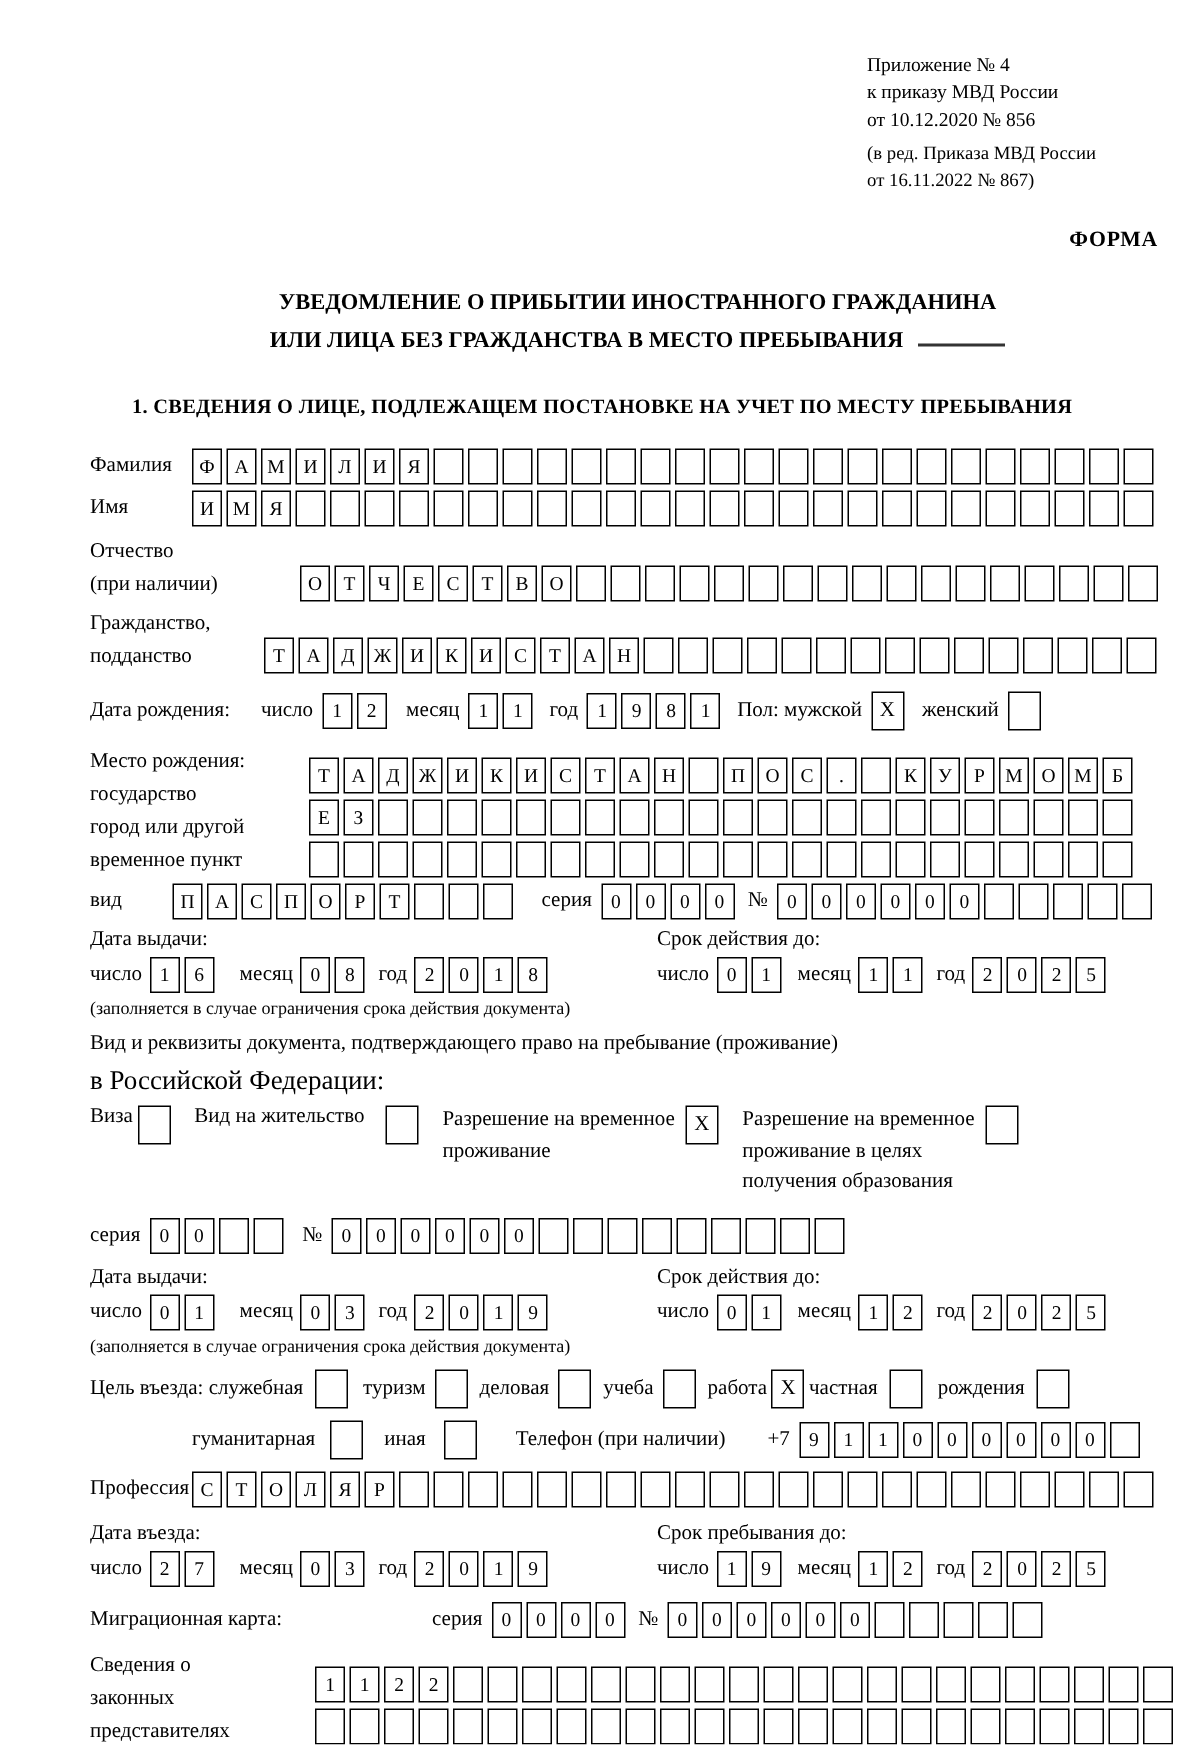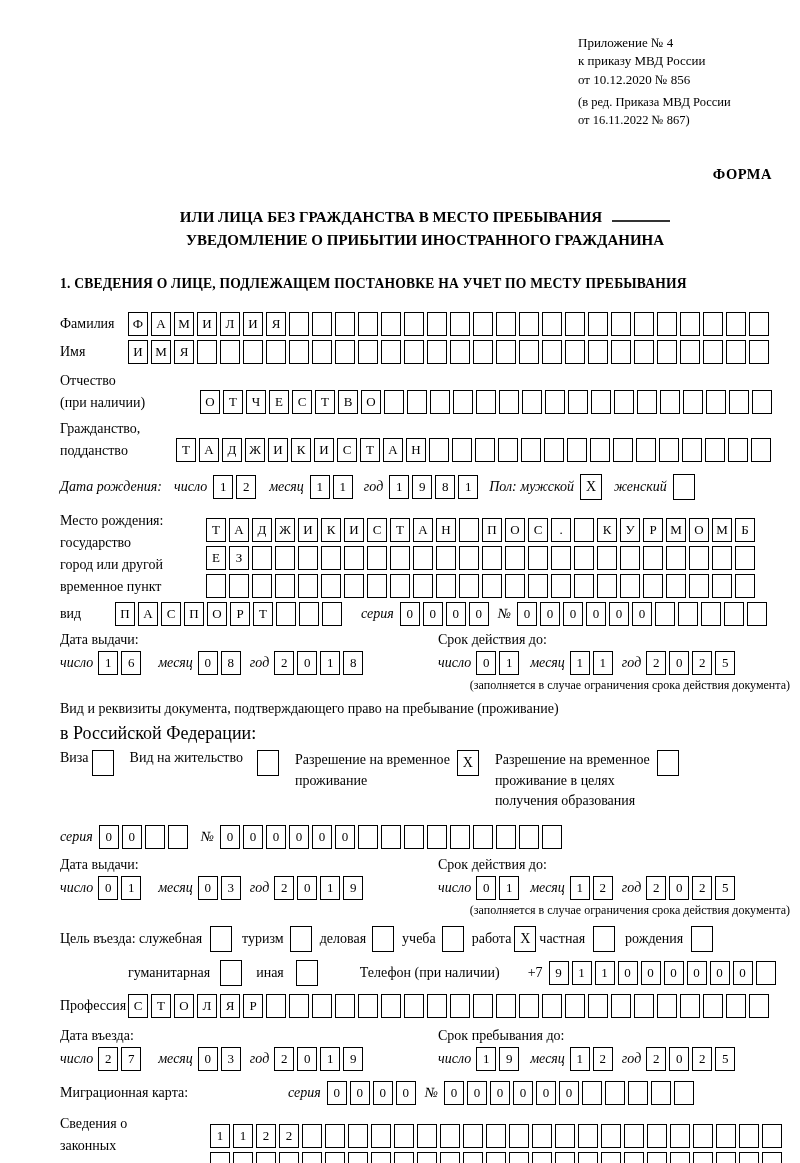--- a/index.html
+++ b/index.html
@@ -2,44 +2,44 @@
 <html><head>
 <meta charset="utf-8">
 <style>
   html,body{margin:0;padding:0;background:#ffffff;}
   body{width:800px;height:1163px;color:#000;font-family:"Liberation Serif","DejaVu Serif",serif;}
   .page{position:relative;width:800px;height:1163px;box-sizing:border-box;padding:34px 10px 0 60px;overflow:hidden;}
 
   .appendix-wrap{display:flex;justify-content:flex-end;}
   .appendix{width:212px;font-size:13px;line-height:1.42;}
   .appendix .rev{font-size:12.5px;margin-top:5px;}
-  .form-word{text-align:right;font-weight:bold;font-size:14.5px;margin-top:36px;padding-right:18px;letter-spacing:.5px;}
+  .form-word{text-align:right;font-weight:bold;font-size:14.5px;margin-top:22px;padding-right:18px;letter-spacing:.5px;}
 
   .title{margin-top:22px;text-align:center;font-weight:bold;font-size:15px;line-height:1.55;}
   .title .uline{display:inline-block;width:58px;border-bottom:2px solid #333;height:1em;margin-left:10px;vertical-align:baseline;}
-  .section1{margin-top:24px;font-weight:bold;font-size:13.6px;letter-spacing:.2px;}
+  .section1{margin-top:24px;font-weight:bold;font-size:13.6px;letter-spacing:.2px;margin-left:28px;}
 
   .frow{display:flex;align-items:center;font-size:14px;}
   .frow.top{align-items:flex-end;}
   .lblcol{flex:none;line-height:22px;}
   .cells{display:flex;flex:none;}
   .cell{flex:none;width:20px;height:24px;box-sizing:border-box;border:1.7px solid #000;margin-right:3px;
         display:flex;align-items:center;justify-content:center;font-size:13px;background:#fff;}
   .cbox{flex:none;width:22px;height:26px;box-sizing:border-box;border:1.7px solid #000;
         display:inline-flex;align-items:center;justify-content:center;font-size:14px;background:#fff;}
   .stack > * + *{margin-top:4px;}
 
-  .lbl{margin-right:6px;font-style:italic;}
+  .lbl{margin-right:6px;}
   .dblock{display:flex;font-size:14px;}
   .dcol-l{width:352px;flex:none;}
   .dcol-r{margin-left:26px;flex:none;}
   .dhead{text-align:left;margin-bottom:3px;}
   .dgroup{display:flex;align-items:center;}
   .dgroup .lbl{margin-right:5px;}
-  .note-r{text-align:right;font-size:12px;margin-top:3px;}
+  .note-r{text-align:left;font-size:12px;margin-top:3px;}
 
   .opt{display:flex;align-items:flex-start;}
   .opt .olabel{text-align:left;line-height:1.45;}
   .opt .cbox{margin-left:7px;}.mt4{margin-top:4px}.mt6{margin-top:6px}.mt8{margin-top:8px}
   .mt10{margin-top:10px}.mt12{margin-top:12px}.mt14{margin-top:14px}.mt20{margin-top:20px}
 </style>
 </head>
 <body>
 
 <div class="page">
@@ -52,22 +52,22 @@
       <div class="rev">
         <div>(в ред. Приказа МВД России</div>
         <div>от 16.11.2022 № 867)</div>
       </div>
     </div>
   </div>
 
   <div class="form-word">ФОРМА</div>
 
   <div class="title">
+    <div>УВЕДОМЛЕНИЕ О ПРИБЫТИИ ИНОСТРАННОГО ГРАЖДАНИНА</div>
     <div><span>ИЛИ ЛИЦА БЕЗ ГРАЖДАНСТВА В МЕСТО ПРЕБЫВАНИЯ</span><span class="uline"></span></div>
-    <div>УВЕДОМЛЕНИЕ О ПРИБЫТИИ ИНОСТРАННОГО ГРАЖДАНИНА</div>
   </div>
 
   <div class="section1">1. СВЕДЕНИЯ О ЛИЦЕ, ПОДЛЕЖАЩЕМ ПОСТАНОВКЕ НА УЧЕТ ПО МЕСТУ ПРЕБЫВАНИЯ</div>
 
   <div class="frow mt20">
     <span class="lblcol" style="width:68px">Фамилия</span>
     <span class="cells">
         <span class="cell">Ф</span>
         <span class="cell">А</span>
         <span class="cell">М</span>
@@ -514,21 +514,21 @@
     <span class="cbox" style="margin-left:8px"></span>
     <span style="margin-left:10px">рождения</span>
     <span class="cbox" style="margin-left:8px"></span>
   </div>
 
   <div class="frow mt8" style="padding-left:68px">
     <span>гуманитарная</span>
     <span class="cbox" style="margin-left:10px"></span>
     <span style="margin-left:14px">иная</span>
     <span class="cbox" style="margin-left:12px"></span>
-    <span style="margin-left:42px">Телефон (при наличии)</span>
+    <span style="margin-left:26px">Телефон (при наличии)</span>
     <span style="margin-left:28px;margin-right:6px">+7</span>
     <span class="cells">
         <span class="cell">9</span>
         <span class="cell">1</span>
         <span class="cell">1</span>
         <span class="cell">0</span>
         <span class="cell">0</span>
         <span class="cell">0</span>
         <span class="cell">0</span>
         <span class="cell">0</span>

